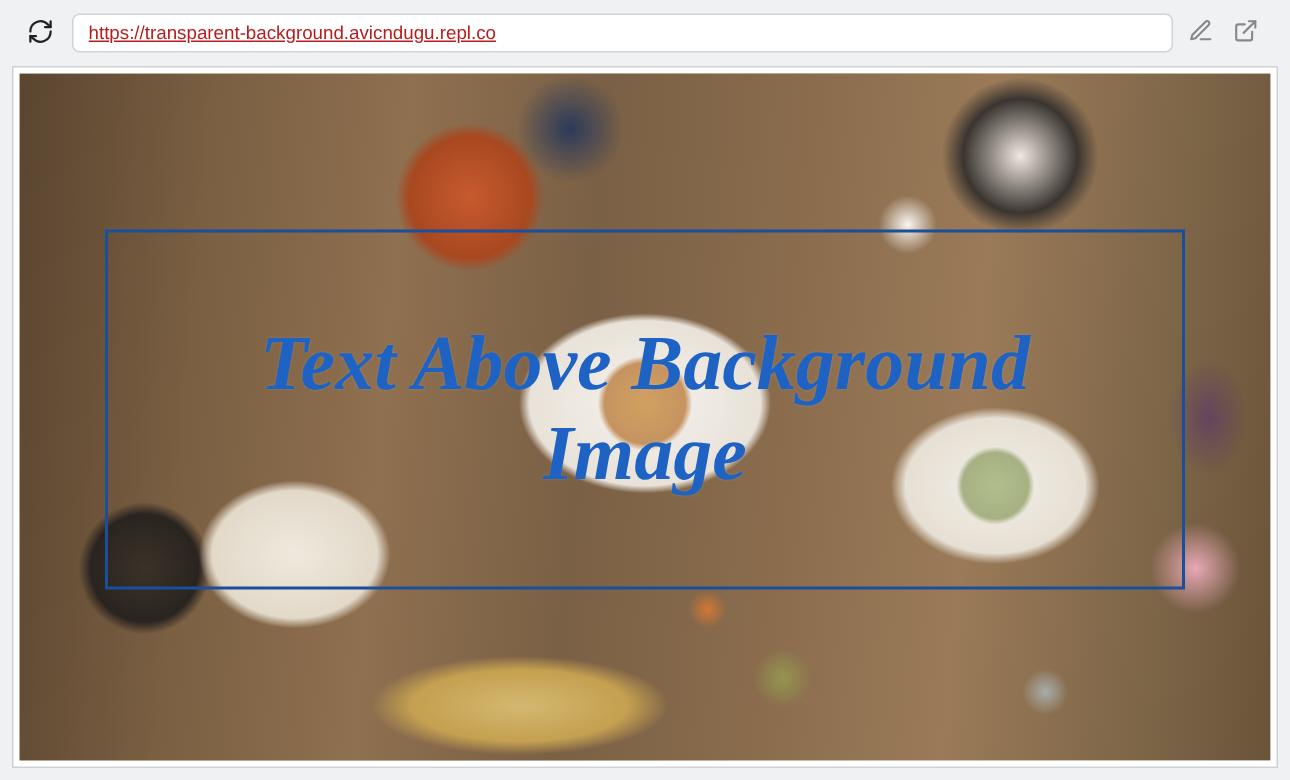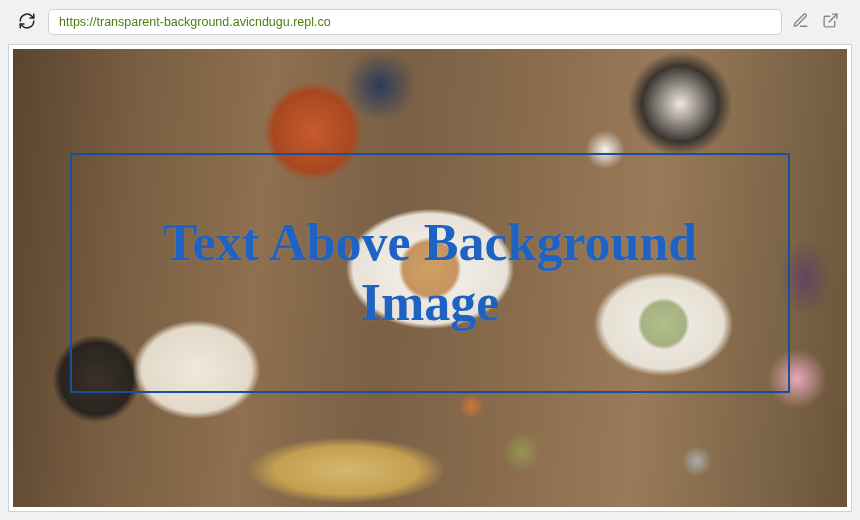--- a/index.html
+++ b/index.html
@@ -26,22 +26,23 @@
       flex-shrink: 0;
     }
     .url-bar {
       flex: 1;
       height: 26px;
       border: 1px solid #d0d3d6;
       border-radius: 5px;
       background: #fff;
       padding: 0 10px;
       font-size: 12.5px;
-      color: #4d7c0f;
+      color: #b91c1c;
       outline: none;
+      text-decoration: underline;
     }
     .edit-btn, .open-btn {
       width: 20px;
       height: 20px;
       cursor: pointer;
       color: #888;
       flex-shrink: 0;
     }
     .viewport {
       margin: 0 8px 8px 8px;
@@ -50,20 +51,21 @@
       background: #fff;
       padding: 4px;
       position: relative;
     }
     .hero {
       width: 100%;
       height: 100%;
       position: relative;
       overflow: hidden;
       background: linear-gradient(120deg,#b8a890 0%,#a89070 25%,#8b7355 50%,#c4b59a 75%,#d4c8b0 100%);
+      font-style: italic;
     }
     
     .scene {
       position: absolute; inset: 0;
       background:
         radial-gradient(ellipse 140px 100px at 50% 48%, #f5f2ee 0%, #e8e2d8 55%, rgba(232,226,216,0) 60%),
         radial-gradient(ellipse 120px 90px at 78% 60%, #f2efe9 0%, #e6dfd3 50%, rgba(230,223,211,0) 58%),
         radial-gradient(ellipse 110px 85px at 22% 70%, #efe9dd 0%, #e2d9c9 50%, rgba(226,217,201,0) 58%),
         radial-gradient(circle 90px at 36% 18%, #c85a2e 0%, #a84820 45%, rgba(168,72,32,0) 55%),
         radial-gradient(circle 95px at 80% 12%, #f0e8e0 0%, #3a3530 40%, rgba(58,53,48,0) 55%),

